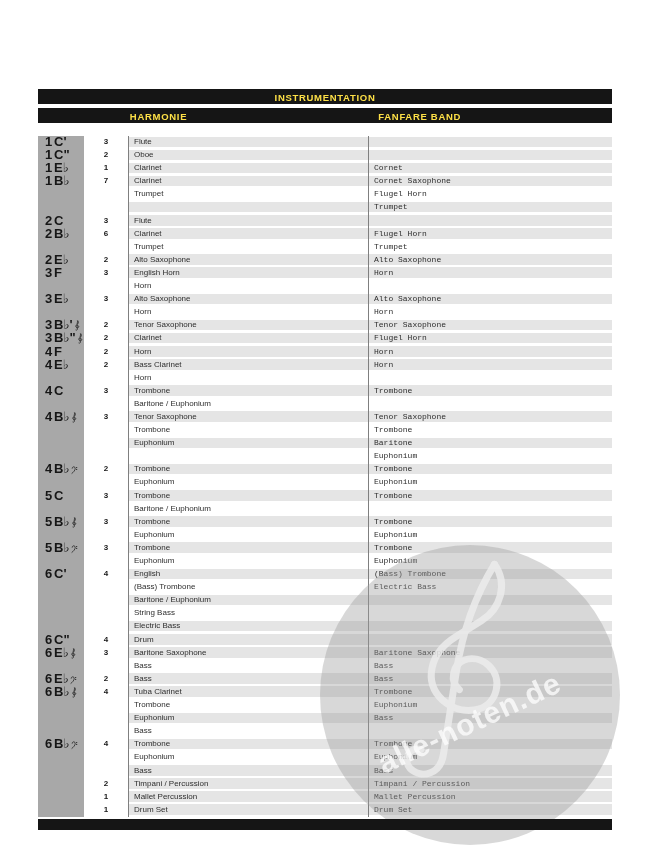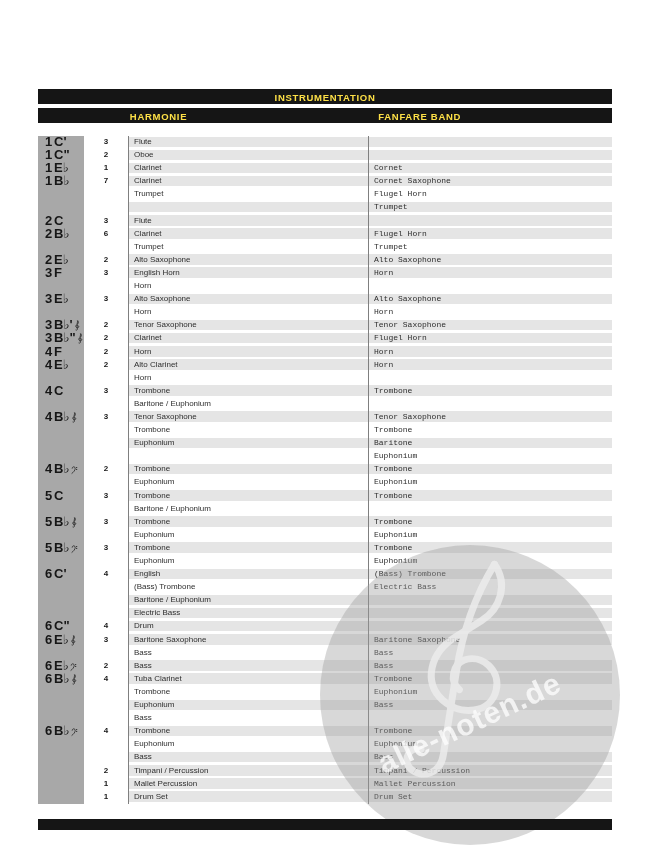--- a/index.html
+++ b/index.html
@@ -179,21 +179,21 @@
             <span class="cell key"><span class="knum">4</span><span>F</span></span>
             <span class="cell qty">2</span>
             <span class="cell harm">Horn</span>
             <span class="cell fanf">Horn</span>
           </div>
         </div>
         <div class="row">
           <div class="line shade">
             <span class="cell key"><span class="knum">4</span><span>E♭</span></span>
             <span class="cell qty">2</span>
-            <span class="cell harm">Alto Clarinet</span>
+            <span class="cell harm">Bass Clarinet</span>
             <span class="cell fanf">Horn</span>
           </div>
           <div class="line">
             <span class="cell harm">Horn</span>
           </div>
         </div>
         <div class="row">
           <div class="line shade">
             <span class="cell key"><span class="knum">4</span><span>C</span></span>
             <span class="cell qty">3</span>
@@ -298,20 +298,23 @@
             <span class="cell qty">4</span>
             <span class="cell harm">English</span>
             <span class="cell fanf">(Bass) Trombone</span>
           </div>
           <div class="line">
             <span class="cell harm">(Bass) Trombone</span>
             <span class="cell fanf">Electric Bass</span>
           </div>
           <div class="line shade">
             <span class="cell harm">Baritone / Euphonium</span>
+          </div>
+          <div class="line">
+            <span class="cell harm">String Bass</span>
           </div>
           <div class="line shade">
             <span class="cell harm">Electric Bass</span>
           </div>
         </div>
         <div class="row">
           <div class="line shade">
             <span class="cell key"><span class="knum">6</span><span>C"</span></span>
             <span class="cell qty">4</span>
             <span class="cell harm">Drum</span>

